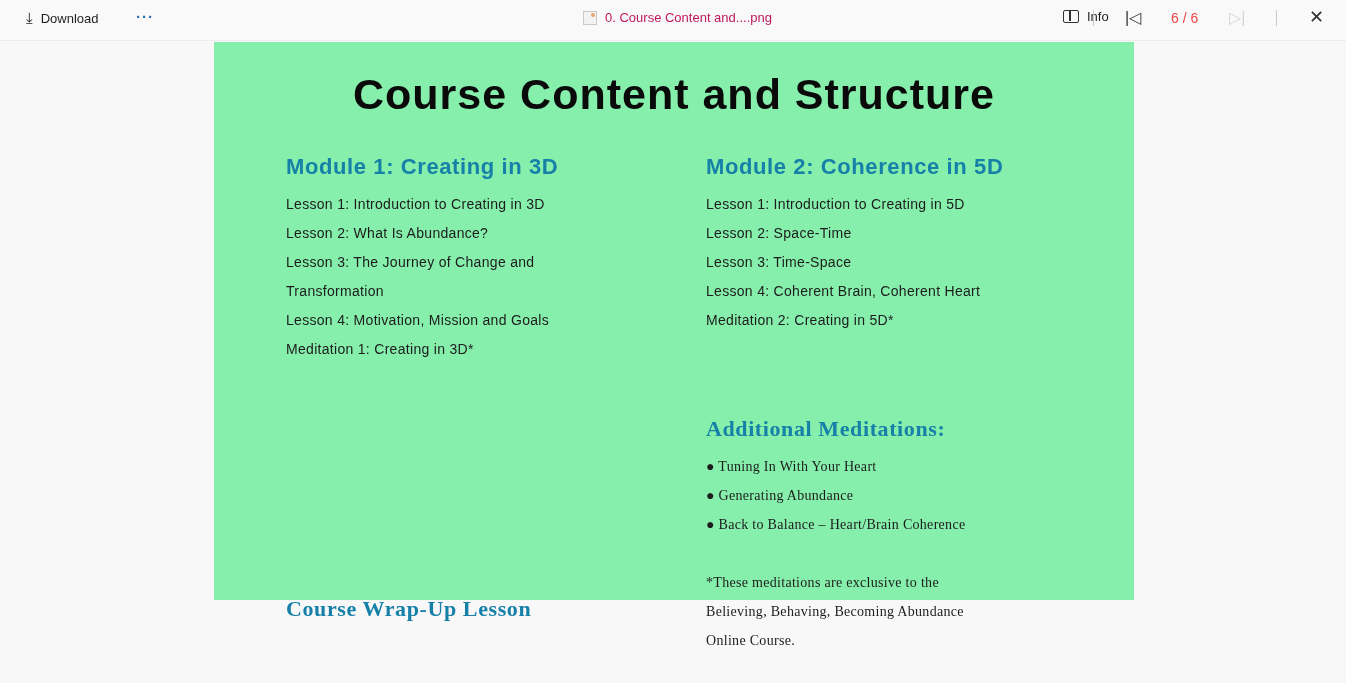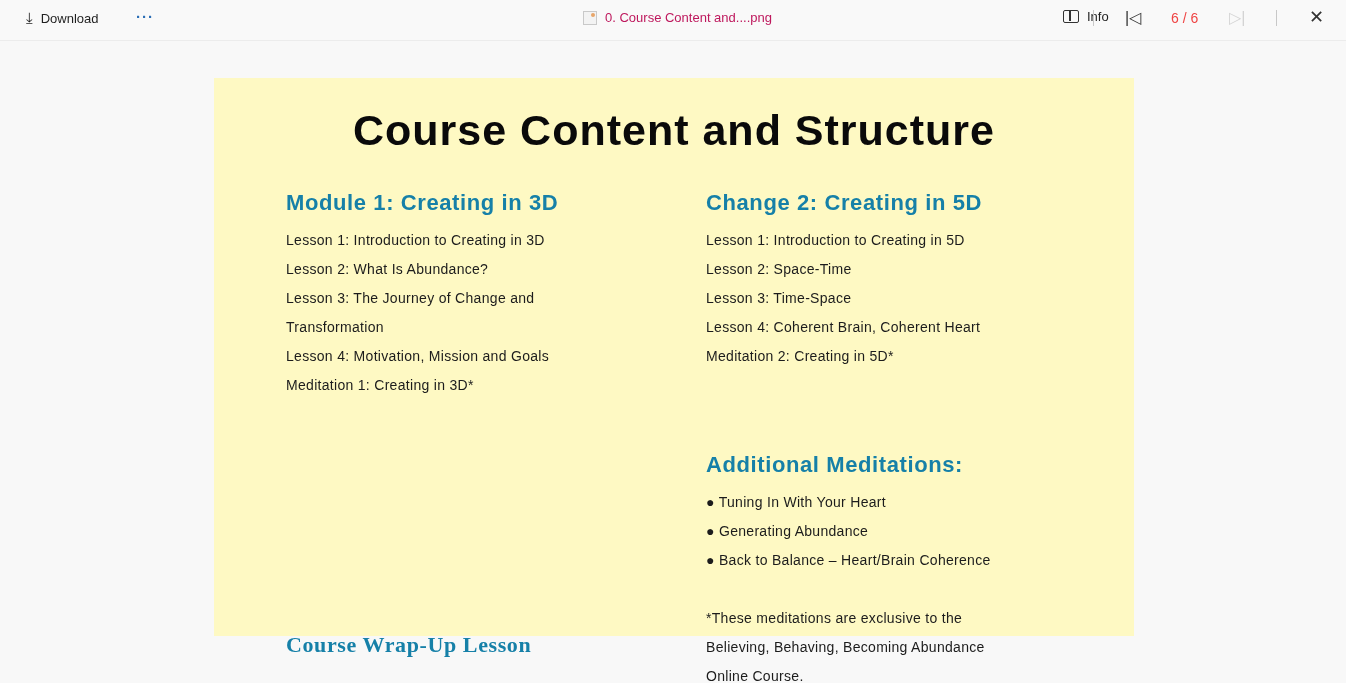--- a/index.html
+++ b/index.html
@@ -36,22 +36,21 @@
     content: ""; position: absolute; left: 5px; top: 0; width: 1.5px; height: 10px; background: #333;
   }
   .sep { position: absolute; top: 10px; width: 1px; height: 16px; background: #c8c8c8; }
   .first-btn { position: absolute; left: 1125px; top: 8px; font-size: 16px; color: #333; cursor: pointer; }
   .page-count { position: absolute; left: 1171px; top: 10px; font-size: 14px; color: #ef4444; }
   .next-btn { position: absolute; left: 1229px; top: 8px; font-size: 16px; color: #d4d4d4; }
   .close-btn { position: absolute; left: 1309px; top: 6px; font-size: 18px; color: #333; cursor: pointer; }
 
   .page {
     position: absolute; left: 214px; top: 42px; width: 920px; height: 558px;
-    background: #fef9c3;
-    margin-top: 36px;
+    background: #86efac;
   }
   .doc-title {
     position: absolute; left: 0; width: 920px; top: 28px;
     text-align: center; font-size: 43px; font-weight: bold; color: #0a0a0a;
     letter-spacing: 1px;
   }
   .col { position: absolute; }
   .heading {
     font-size: 22px; font-weight: bold; color: #1680a8; letter-spacing: 0.6px;
     height: 34px; line-height: 34px;
@@ -106,36 +105,36 @@
       <div class="line">Lesson 1: Introduction to Creating in 3D</div>
       <div class="line">Lesson 2: What Is Abundance?</div>
       <div class="line">Lesson 3: The Journey of Change and</div>
       <div class="line">Transformation</div>
       <div class="line">Lesson 4: Motivation, Mission and Goals</div>
       <div class="line">Meditation 1: Creating in 3D*</div>
     </div>
   </div>
 
   <div class="col" style="left:492px; top:108px;">
-    <div class="heading">Change 2: Creating in 5D</div>
+    <div class="heading">Module 2: Coherence in 5D</div>
     <div class="items">
       <div class="line">Lesson 1: Introduction to Creating in 5D</div>
       <div class="line">Lesson 2: Space-Time</div>
       <div class="line">Lesson 3: Time-Space</div>
       <div class="line">Lesson 4: Coherent Brain, Coherent Heart</div>
       <div class="line">Meditation 2: Creating in 5D*</div>
     </div>
   </div>
 
 
   <div class="col" style="left:72px; top:550px;font-family:Liberation Serif, serif;">
     <div class="heading">Course Wrap-Up Lesson</div>
   </div>
 
-  <div class="col" style="left:492px; top:370px;">
+  <div class="col" style="left:492px; top:370px;font-family:Liberation Serif, serif;">
     <div class="heading">Additional Meditations:</div>
     <div class="items">
       <div class="line">● Tuning In With Your Heart</div>
       <div class="line">● Generating Abundance</div>
       <div class="line">● Back to Balance – Heart/Brain Coherence</div>
     </div>
     <div class="items" style="margin-top:29px;">
       <div class="line">*These meditations are exclusive to the</div>
       <div class="line">Believing, Behaving, Becoming Abundance</div>
       <div class="line">Online Course.</div>

